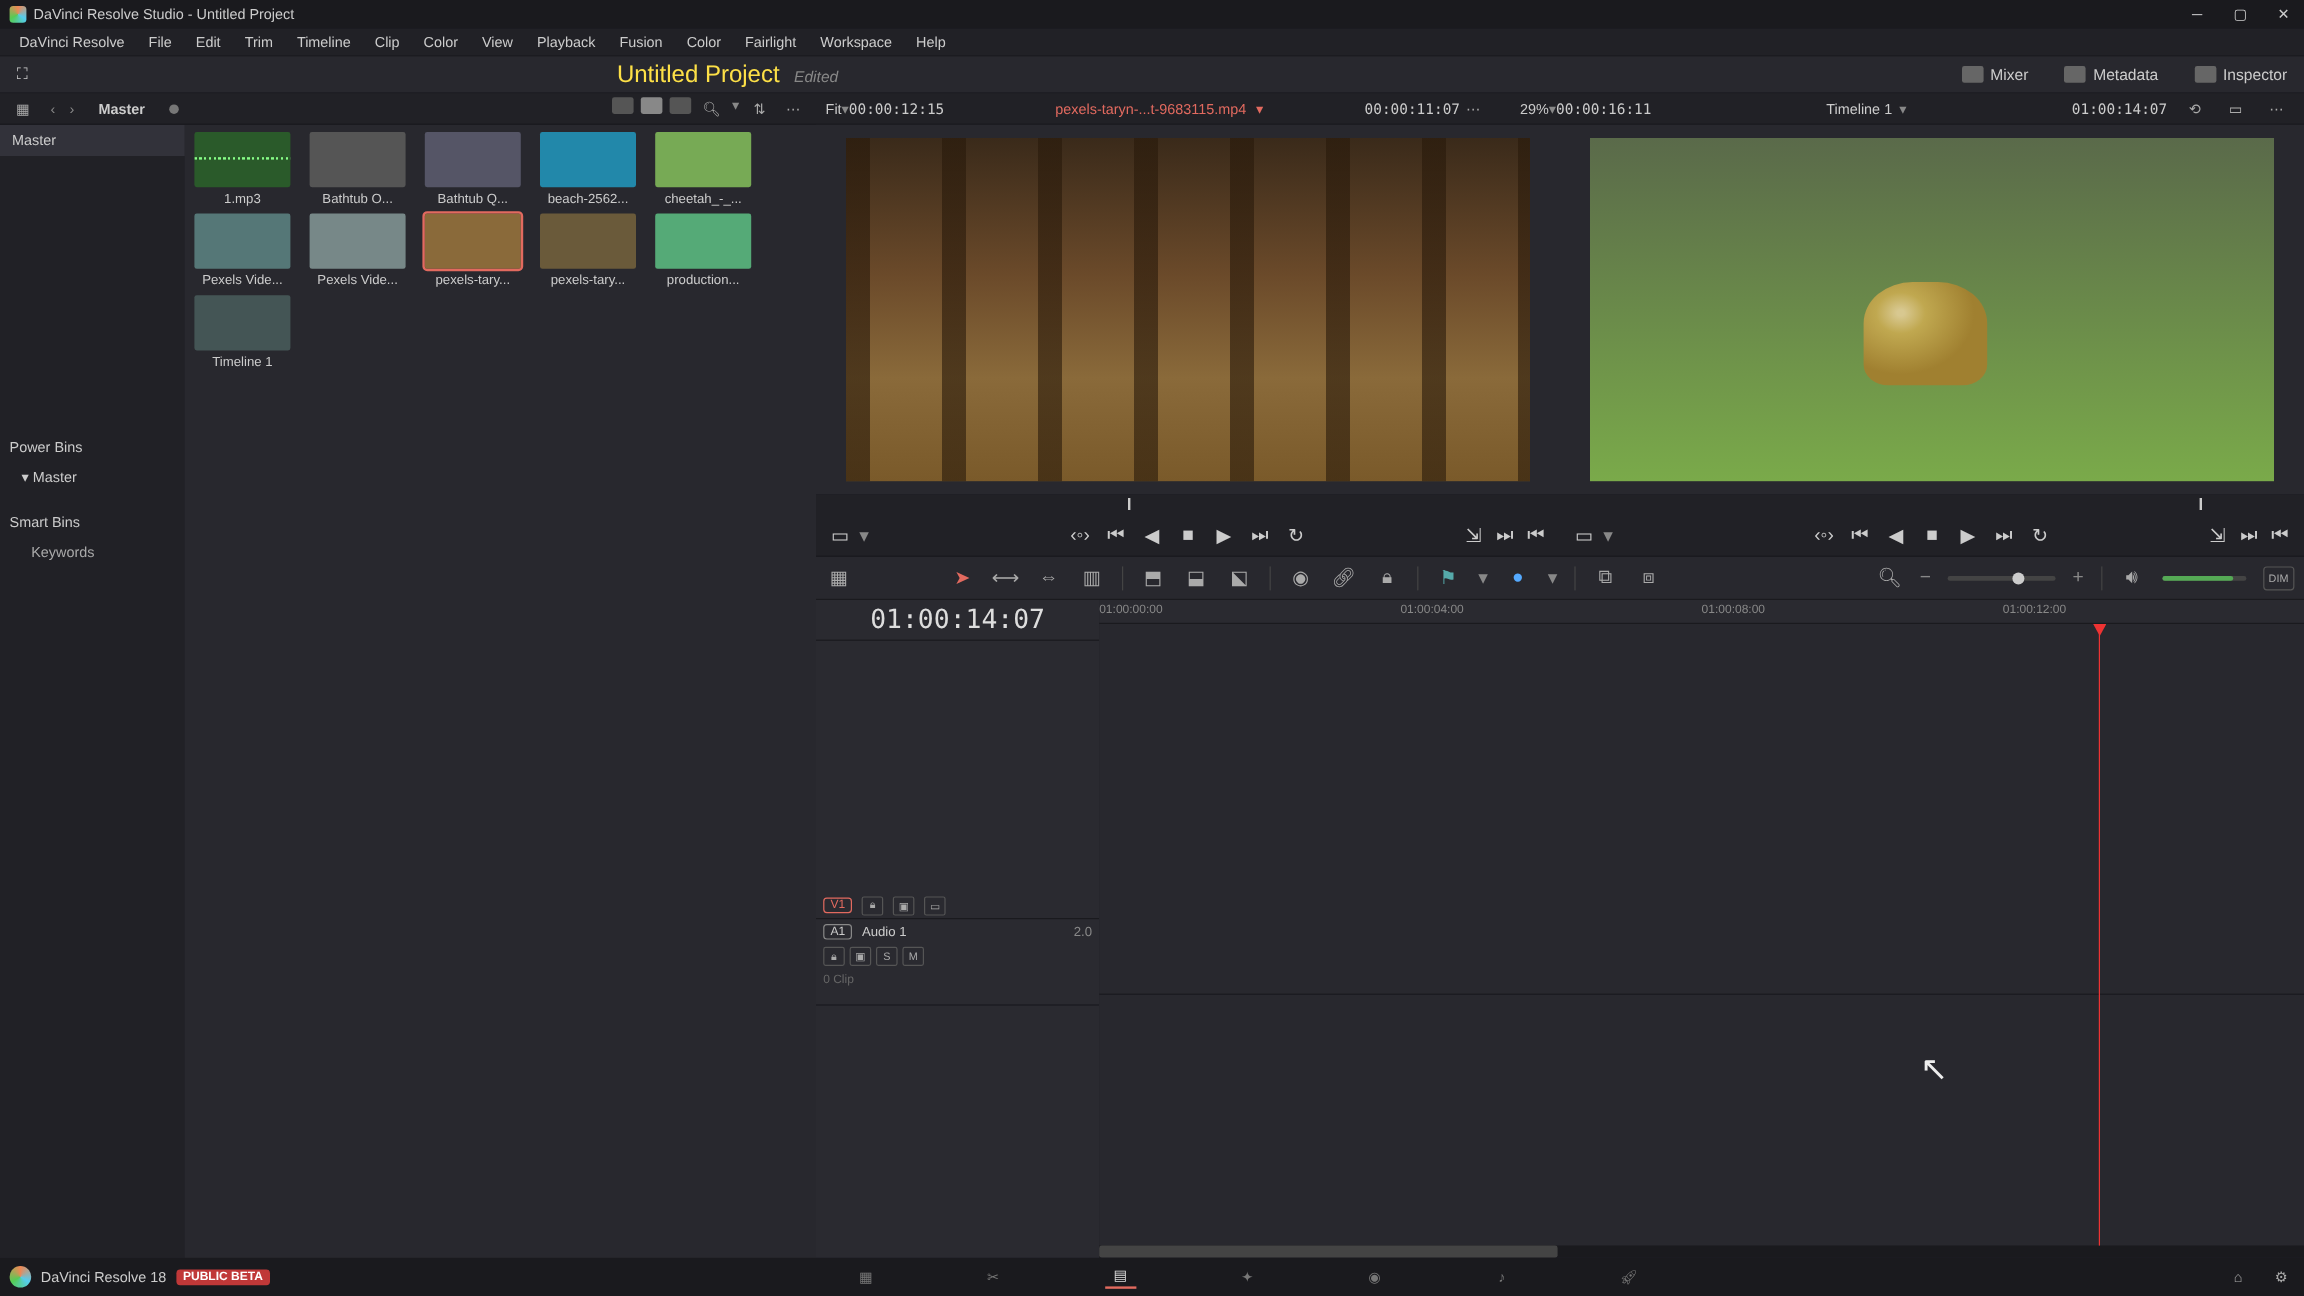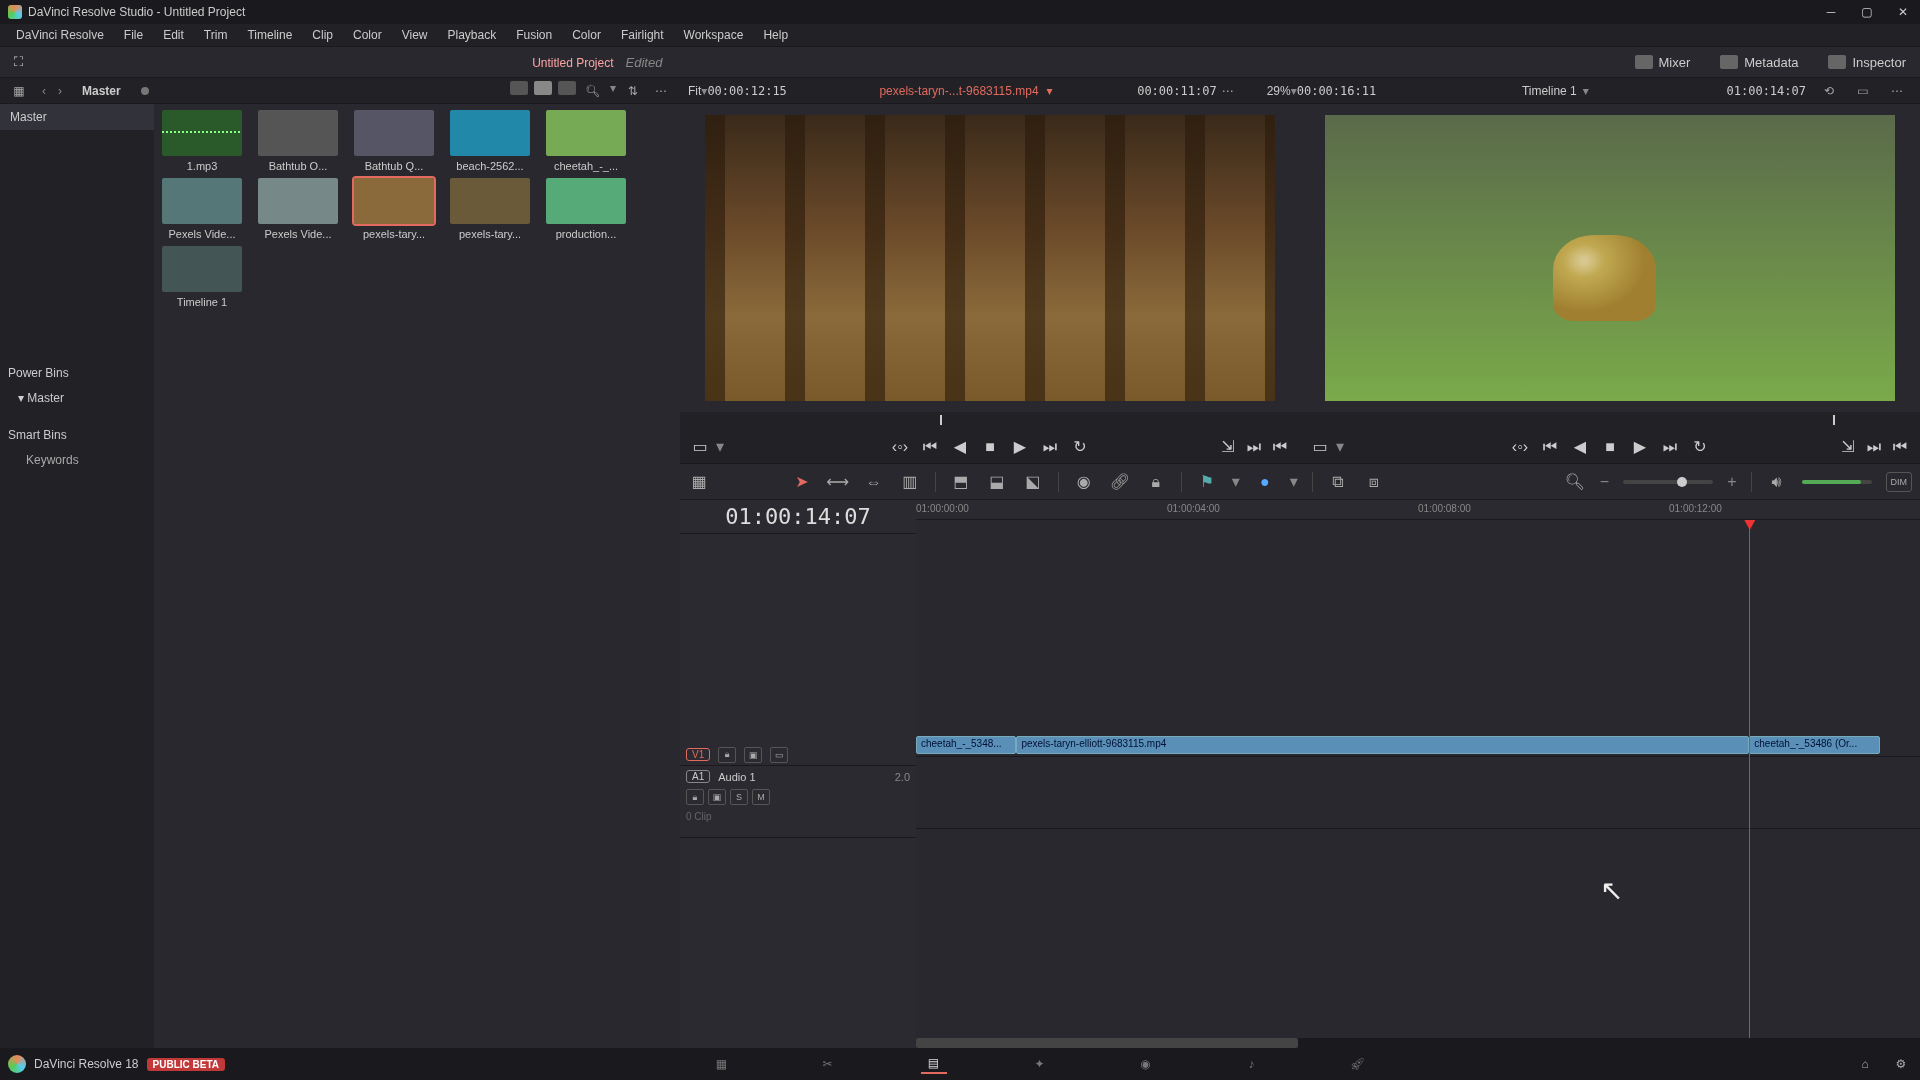--- a/index.html
+++ b/index.html
@@ -15,21 +15,21 @@
 
 .menubar { height: 22px; background: #212126; display: flex; align-items: center; padding: 0 6px; font-size: 12px; color: #ccc; }
 .menu-item { padding: 0 10px; cursor: pointer; }
 
 
 .workspacebar { height: 32px; background: #28282e; border-top: 1px solid #1a1a1e; border-bottom: 1px solid #1a1a1e; display: flex; align-items: center; padding: 0 8px; font-size: 13px; color: #ccc; }
 .ws-group { display: flex; align-items: center; gap: 8px; margin-right: 20px; }
 .ws-btn { display: flex; align-items: center; gap: 6px; padding: 4px 6px; cursor: pointer; }
 .ws-icon { width: 18px; height: 14px; background: #666; border-radius: 2px; }
 .ws-center { margin: 0 auto; display: flex; align-items: baseline; gap: 12px; }
-.project-title { color: #fca5a5; font-size: 12px; }
+.project-title { color: #fde047; font-size: 20px; }
 .project-status { color: #888; font-style: italic; font-size: 13px; }
 .ws-right { margin-left: auto; display: flex; gap: 18px; }
 
 
 .ctrl-strip { height: 26px; background: #212126; display: flex; align-items: center; font-size: 12px; border-bottom: 1px solid #1a1a1e; position: relative; }
 .ctrl-left { display: flex; align-items: center; gap: 12px; padding-left: 8px; width: 680px; }
 .ctrl-chip { padding: 0 8px; color: #ccc; }
 .dot-indicator { width: 8px; height: 8px; border-radius: 50%; background: #777; }
 .view-icon-group { display: flex; gap: 6px; margin-left: auto; padding-right: 8px; }
 .view-icon { width: 18px; height: 14px; background: #555; border-radius: 2px; cursor: pointer; }
@@ -412,25 +412,20 @@
       </div>
       <div class="timeline-tracks">
         <div class="ruler" id="ruler">
             <span class="ruler-label" style="left: 0%;">01:00:00:00</span>
             <span class="ruler-label" style="left: 25%;">01:00:04:00</span>
             <span class="ruler-label" style="left: 50%;">01:00:08:00</span>
             <span class="ruler-label" style="left: 75%;">01:00:12:00</span>
           </div>
         <div class="track-area" id="track-area">
           <div class="playhead" id="playhead" style="left: 83%;"></div>
-          <div class="track-row" id="v1-track" style="top:215px;">
-              <div class="clip" style="left: 0%; width: 10%;">cheetah_-_5348...</div>
-              <div class="clip" style="left: 10%; width: 73%;">pexels-taryn-elliott-9683115.mp4</div>
-              <div class="clip" style="left: 83%; width: 13%;">cheetah_-_53486 (Or...</div>
-            </div>
           <div style="position:absolute; top:237px; left:0; right:0; height:72px; border-bottom:1px solid #1a1a1e;"></div>
         </div>
         <div class="h-scroll">
             <div class="h-scroll-thumb"></div>
           </div>
       </div>
     </div>
   </div>
 </div>
 

